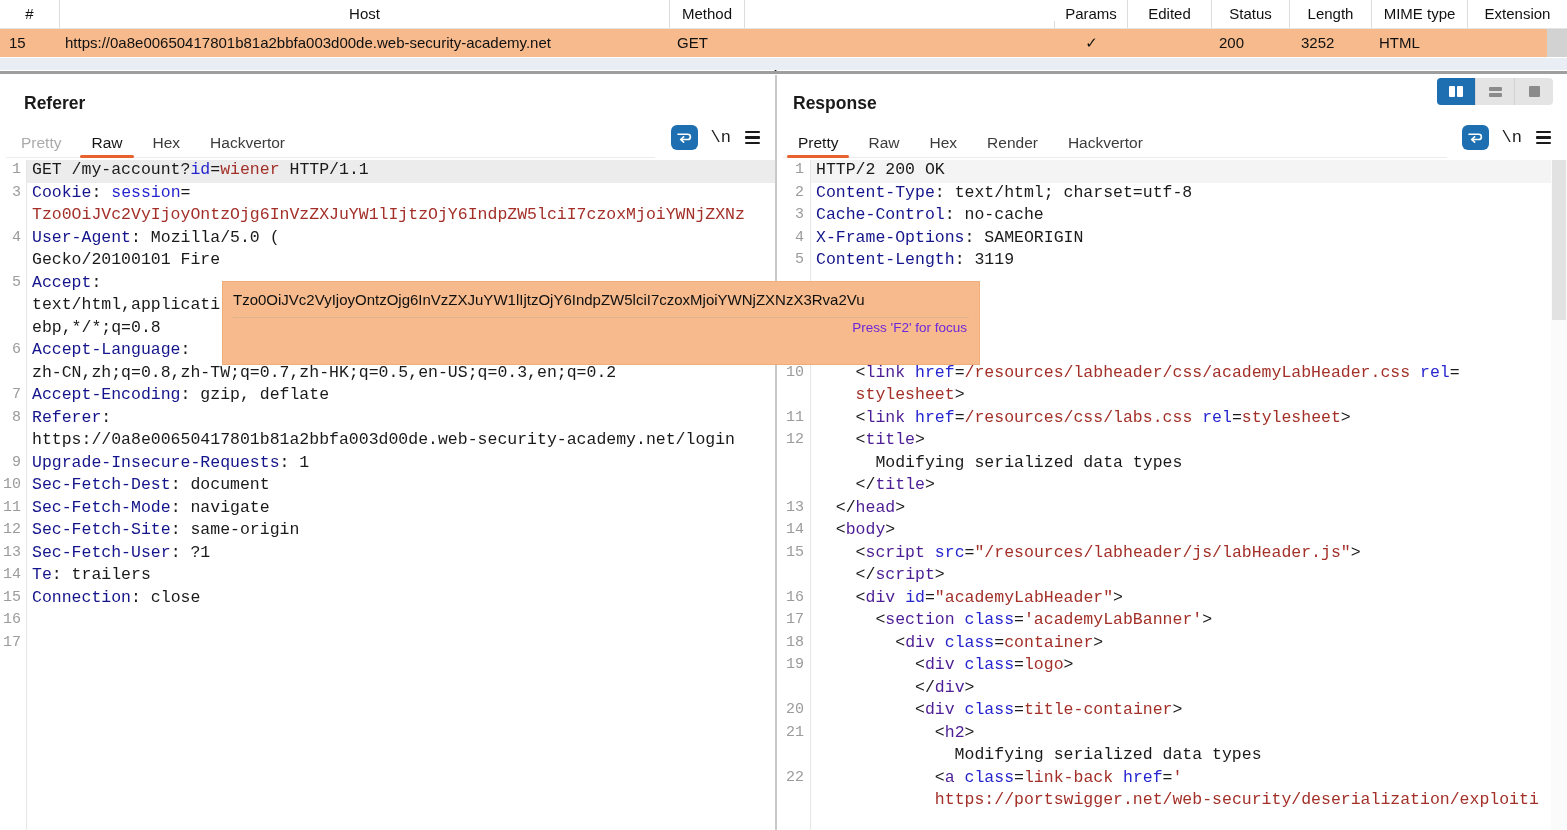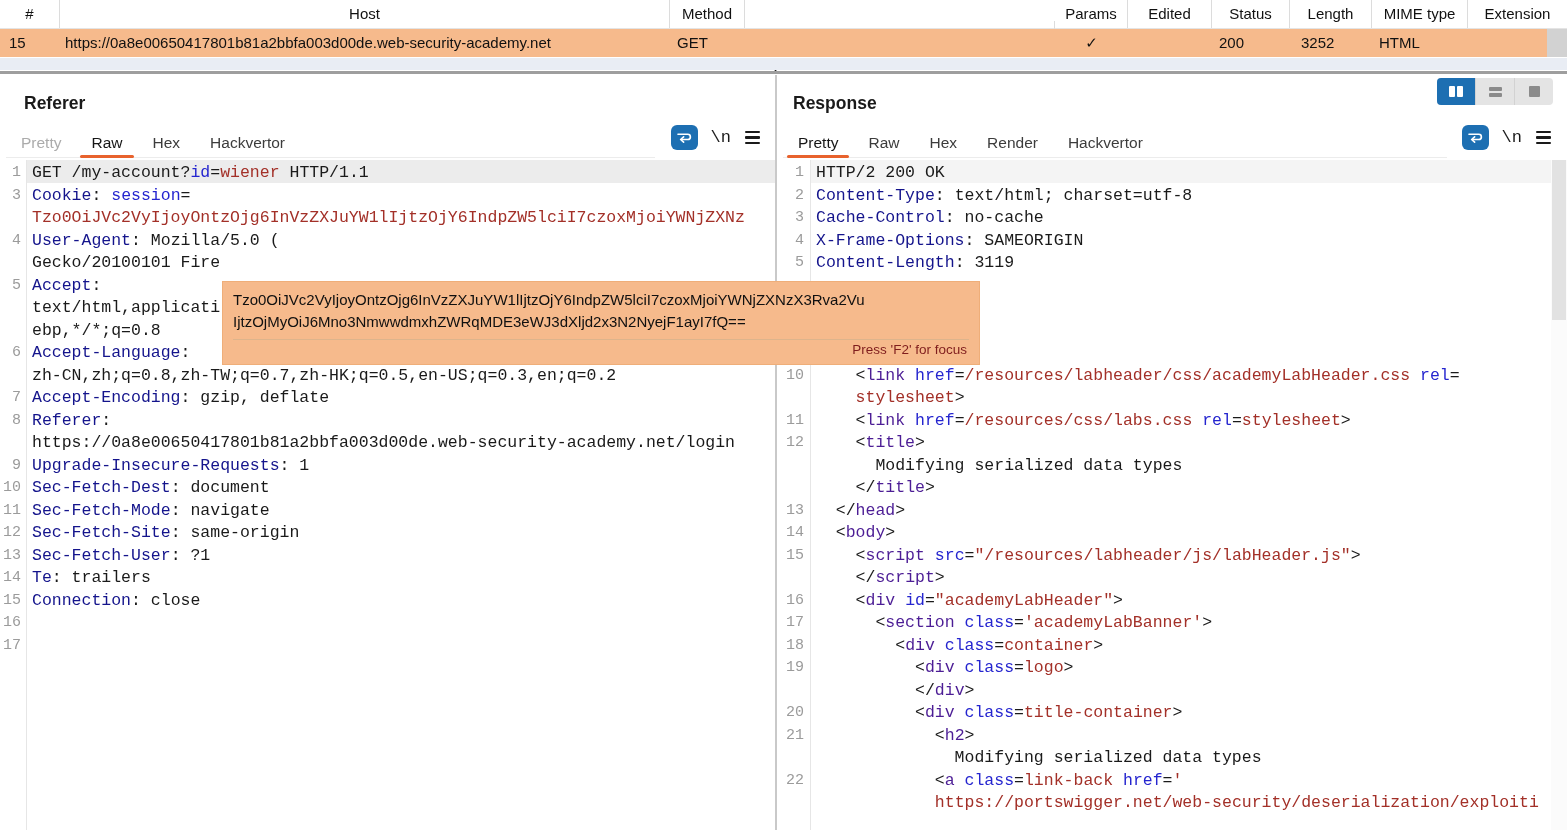--- a/index.html
+++ b/index.html
@@ -46,40 +46,40 @@
   
   .layout-ctl{position:absolute;top:3px;right:14px;height:27px;display:flex;background:#e4e4e4;border-radius:4px;overflow:hidden;}
   .layout-btn{width:38px;height:27px;display:flex;align-items:center;justify-content:center;border-right:1px solid #d2d2d2;cursor:pointer;}
   .layout-btn:last-child{border-right:none;}
   .layout-btn.active{background:#1d6fb2;}
   .ic-cols{display:flex;gap:2px;} .ic-cols i{display:block;width:6px;height:11px;background:#ffffff;border-radius:1px;}
   .ic-rows{display:flex;flex-direction:column;gap:2px;} .ic-rows i{display:block;width:13px;height:4px;background:#8b8b8b;border-radius:1px;}
   .ic-single{width:11px;height:11px;background:#8b8b8b;border-radius:1px;}
   
   .editor{position:absolute;top:85px;left:0;right:0;bottom:0;overflow:hidden;font-family:"Liberation Mono",monospace;font-size:16.5px;cursor:text;}
-  .cl{height:22.5px;line-height:26px;white-space:pre;}
+  .cl{height:22.5px;line-height:20px;white-space:pre;}
   .ln{display:inline-block;text-align:right;color:#9b9b9b;font-size:15px;vertical-align:top;}
   .editor.req .ln{width:21px;padding-right:5px;}
   .editor.resp .ln{width:27px;padding-right:6px;}
   .ct{padding-left:6px;}
   .editor.req .cl.hl{background:linear-gradient(to right,transparent 26px,#ececec 26px);}
   .editor.resp .cl.hl2{background:linear-gradient(to right,transparent 33px,#f4f4f4 33px);}
   .gutter-sep{position:absolute;top:0;bottom:0;width:1px;background:#e6e6e6;}
   .editor.req .gutter-sep{left:26px;}
   .editor.resp .gutter-sep{left:33px;}
   .sg-p{color:#1a1a1a;} .sg-h{color:#14148c;} .sg-b{color:#2525cf;}
   .sg-r{color:#a33028;} .sg-m{color:#4c1d95;}
   
   .scroll-track{position:absolute;top:85px;right:0;width:16px;bottom:0;background:#fbfbfb;}
   .scroll-thumb{position:absolute;top:0;left:1px;width:14px;height:160px;background:#e2e2e2;}
   
   .tooltip{position:absolute;left:222px;top:281px;width:758px;height:84px;background:#f6ba8c;border:1px solid #efae79;box-sizing:border-box;z-index:50;padding:7px 10px 0 10px;}
   .tooltip .tk{font-size:15px;color:#101010;line-height:22px;white-space:pre;overflow:hidden;}
   .tooltip .tt-div{border-top:1px solid #ddb48c;margin-top:6px;}
-  .tooltip .tt-hint{text-align:right;color:#7f1d1d;font-size:13.5px;line-height:20px;padding-right:2px;}
+  .tooltip .tt-hint{text-align:right;color:#6d28d9;font-size:13.5px;line-height:20px;padding-right:2px;}
 </style>
 </head>
 <body>
 
 <div>
   <div id="tbl-head">
       <div class="th c0">#</div>
       <div class="th c1">Host</div>
       <div class="th c2">Method</div>
       <div class="th c3">URL</div>
@@ -230,16 +230,15 @@
       <div class="cl"><span class="ln">22</span><span class="ct"><span class="sg-p">            &lt;</span><span class="sg-m">a</span><span class="sg-p"> </span><span class="sg-b">class</span><span class="sg-p">=</span><span class="sg-r">link-back</span><span class="sg-p"> </span><span class="sg-b">href</span><span class="sg-p">=</span><span class="sg-r">'</span></span></div>
       <div class="cl"><span class="ln"></span><span class="ct"><span class="sg-p">            </span><span class="sg-r">https://portswigger.net/web-security/deserialization/exploiti</span></span></div>
     </div>
   <div class="scroll-track">
     <div class="scroll-thumb"></div>
   </div>
 </section>
 
 <div class="tooltip">
   <div class="tk">Tzo0OiJVc2VyIjoyOntzOjg6InVzZXJuYW1lIjtzOjY6IndpZW5lciI7czoxMjoiYWNjZXNzX3Rva2Vu</div>
-  <div class="tk">IjtzOjMyOiJ6Mno3NmwwdmxhZWRqMDE3eWJ3dXljd2x3N2NyejF1ayI7fQ==</div>
   <div class="tt-div"></div>
   <div class="tt-hint">Press 'F2' for focus</div>
 </div>
 
 </body></html>

